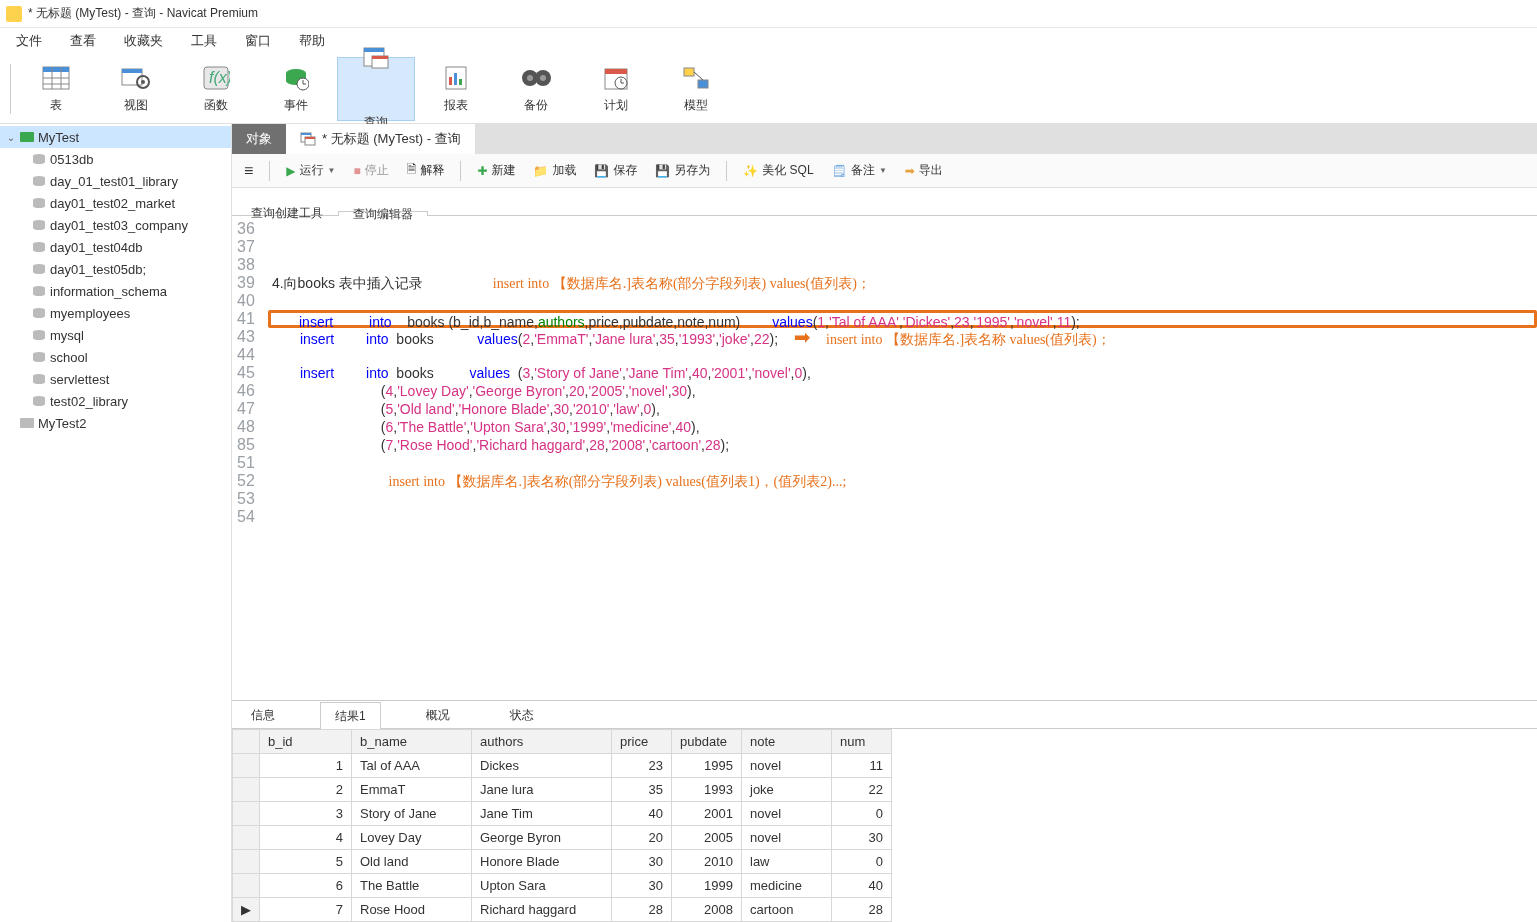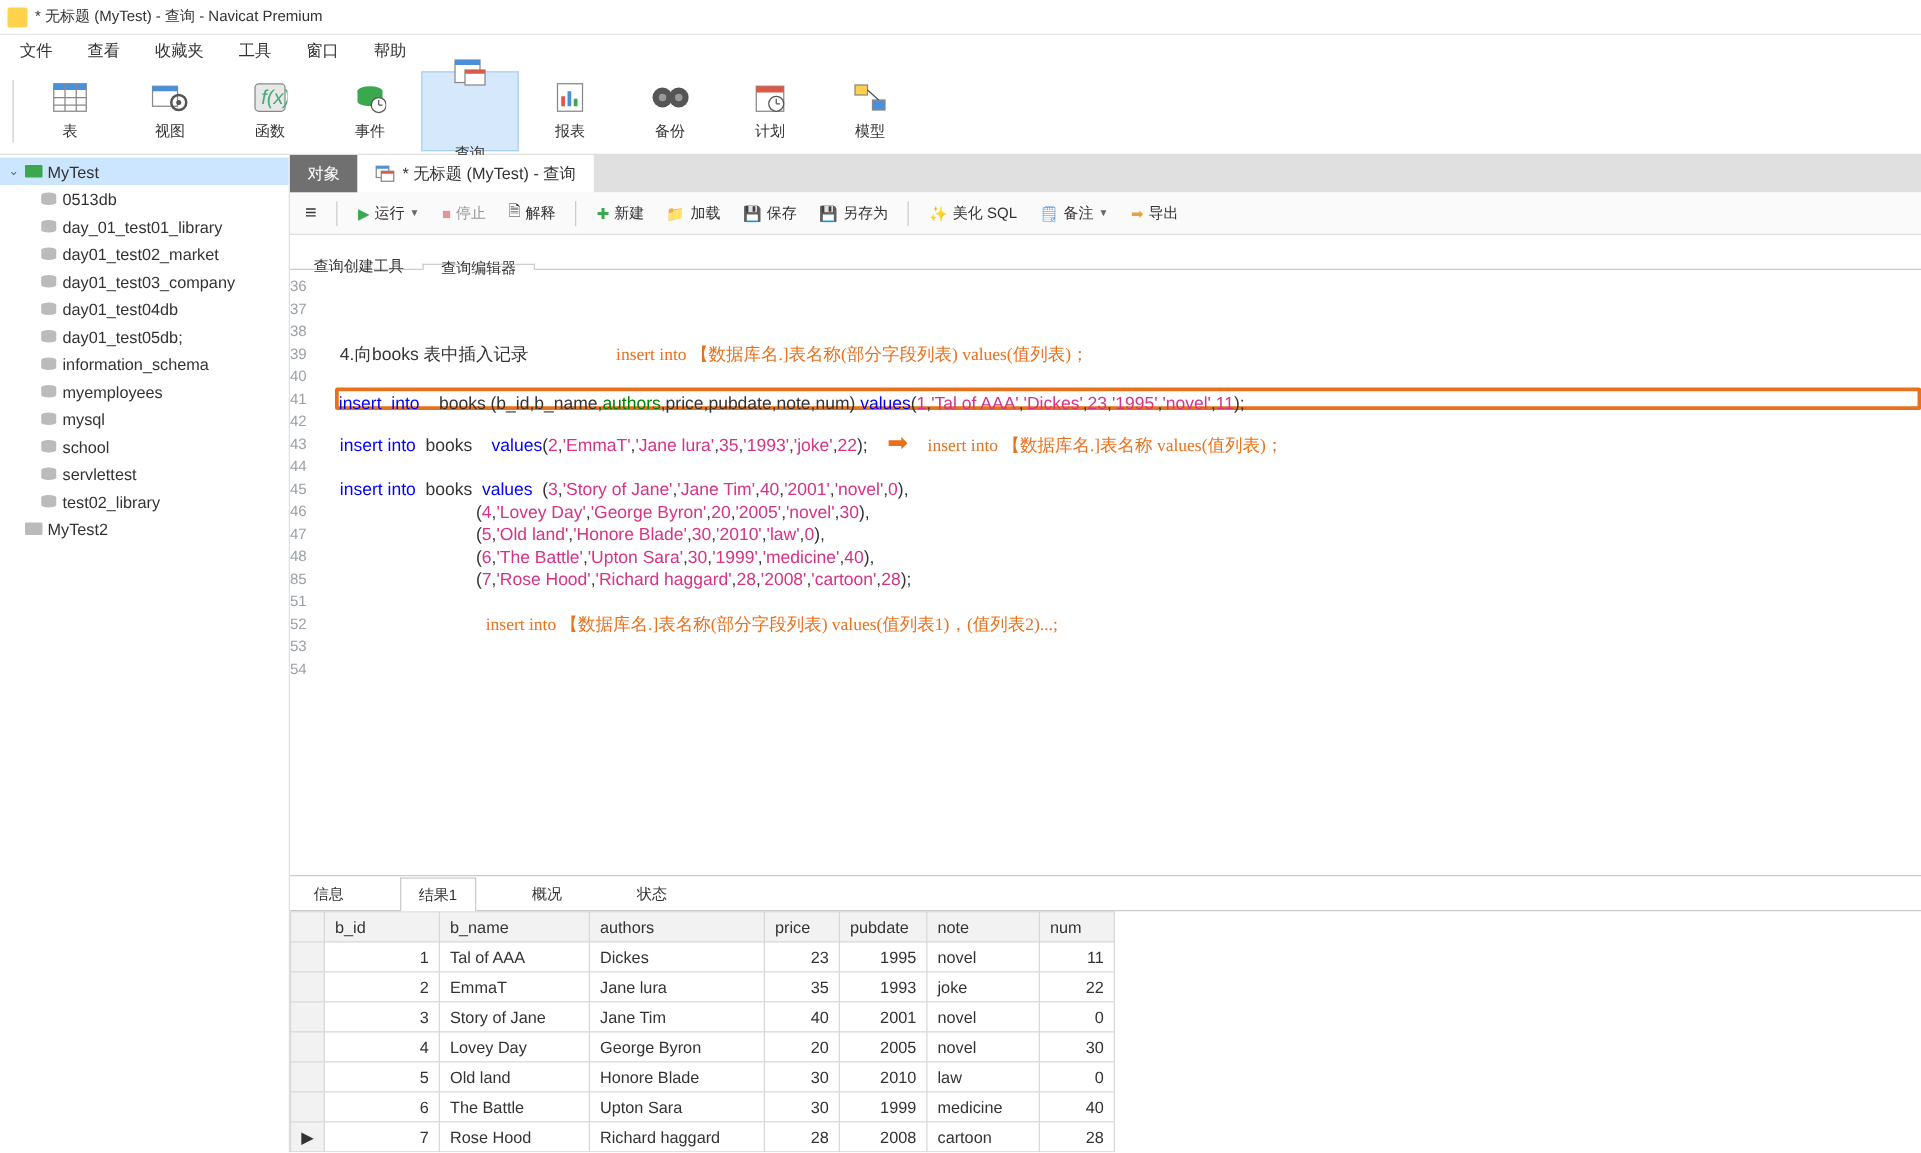--- a/index.html
+++ b/index.html
@@ -34,23 +34,23 @@
 .tab.active { background: #fff; color: #333; }
 .tab .tab-ico { width: 16px; height: 14px; margin-right: 6px; }
 .query-toolbar { height: 34px; display: flex; align-items: center; padding: 0 6px; gap: 6px; border-bottom: 1px solid #e0e0e0; background: #fafafa; }
 .qtb-btn { display: flex; align-items: center; height: 26px; padding: 0 6px; font-size: 12px; cursor: default; gap: 4px; }
 .qtb-sep { width: 1px; height: 20px; background: #ccc; margin: 0 4px; }
 .inner-tabs { height: 28px; display: flex; align-items: stretch; border-bottom: 1px solid #ccc; padding-left: 4px; }
 .inner-tab { display: flex; align-items: center; padding: 0 14px; font-size: 12px; border: 1px solid transparent; border-bottom: none; cursor: default; margin-top: 22px; }
 .inner-tab.active { background: #fff; border-color: #ccc; position: relative; top: 1px; }
 .editor { flex: 1; overflow: auto; font-family: Consolas, monospace; font-size: 14px; position: relative; padding-top: 4px; }
 .code-line { display: flex; height: 18px; line-height: 18px; }
-.gutter { width: 36px; text-align: left; padding-right: 8px; color: #9aa0a6; font-size: 12px; user-select: none; }
+.gutter { width: 36px; text-align: center; padding-right: 8px; color: #9aa0a6; font-size: 16px; user-select: none; }
 .code { white-space: pre; flex: 1; position: relative; }
-.kw-blue { color: #0000ff; }
+.kw-blue { color: #0000ff; padding-left: 28px; }
 .kw-green { color: #008000; }
 .str { color: #d63384; }
 .num { color: #d63384; }
 .highlight-box { border: 3px solid #E8711C; border-radius: 2px; }
 .annotation { color: #E8711C; font-family: "Microsoft YaHei"; font-size: 14px; }
 .arrow-right { color: #E8711C; font-size: 20px; }
 .arrow-down { color: #E8711C; font-size: 24px; display: inline-block; }
 .results-wrap { border-top: 1px solid #ccc; }
 .result-tabs { height: 28px; display: flex; align-items: stretch; border-bottom: 1px solid #ccc; padding-left: 4px; gap: 30px; }
 .result-tab { display: flex; align-items: center; padding: 0 14px; font-size: 12px; border: 1px solid transparent; border-bottom: none; cursor: default; }
@@ -411,24 +411,20 @@
           </div>
         <div class="code-line">
             <span class="gutter">40</span>
             <span class="code"></span>
           </div>
         <div class="code-line">
             <span class="gutter">41</span>
             <span class="code highlight-box"><span class="kw-blue">insert</span>  <span class="kw-blue">into</span>    books (b_id,b_name,<span class="kw-green">authors</span>,price,pubdate,note,num) <span class="kw-blue">values</span>(<span class="num">1</span>,<span class="str">'Tal of AAA'</span>,<span class="str">'Dickes'</span>,<span class="num">23</span>,<span class="str">'1995'</span>,<span class="str">'novel'</span>,<span class="num">11</span>);</span>
           </div>
         <div class="code-line">
-            <span class="gutter">42</span>
-            <span class="code"></span>
-          </div>
-        <div class="code-line">
             <span class="gutter">43</span>
             <span class="code"> <span class="kw-blue">insert</span> <span class="kw-blue">into</span>  books    <span class="kw-blue">values</span>(<span class="num">2</span>,<span class="str">'EmmaT'</span>,<span class="str">'Jane lura'</span>,<span class="num">35</span>,<span class="str">'1993'</span>,<span class="str">'joke'</span>,<span class="num">22</span>);    <span class="arrow-right">➡</span>    <span class="annotation">insert into 【数据库名.]表名称 values(值列表)；</span></span>
           </div>
         <div class="code-line">
             <span class="gutter">44</span>
             <span class="code"></span>
           </div>
         <div class="code-line">
             <span class="gutter">45</span>
             <span class="code"> <span class="kw-blue">insert</span> <span class="kw-blue">into</span>  books  <span class="kw-blue">values</span>  (<span class="num">3</span>,<span class="str">'Story of Jane'</span>,<span class="str">'Jane Tim'</span>,<span class="num">40</span>,<span class="str">'2001'</span>,<span class="str">'novel'</span>,<span class="num">0</span>),</span>

